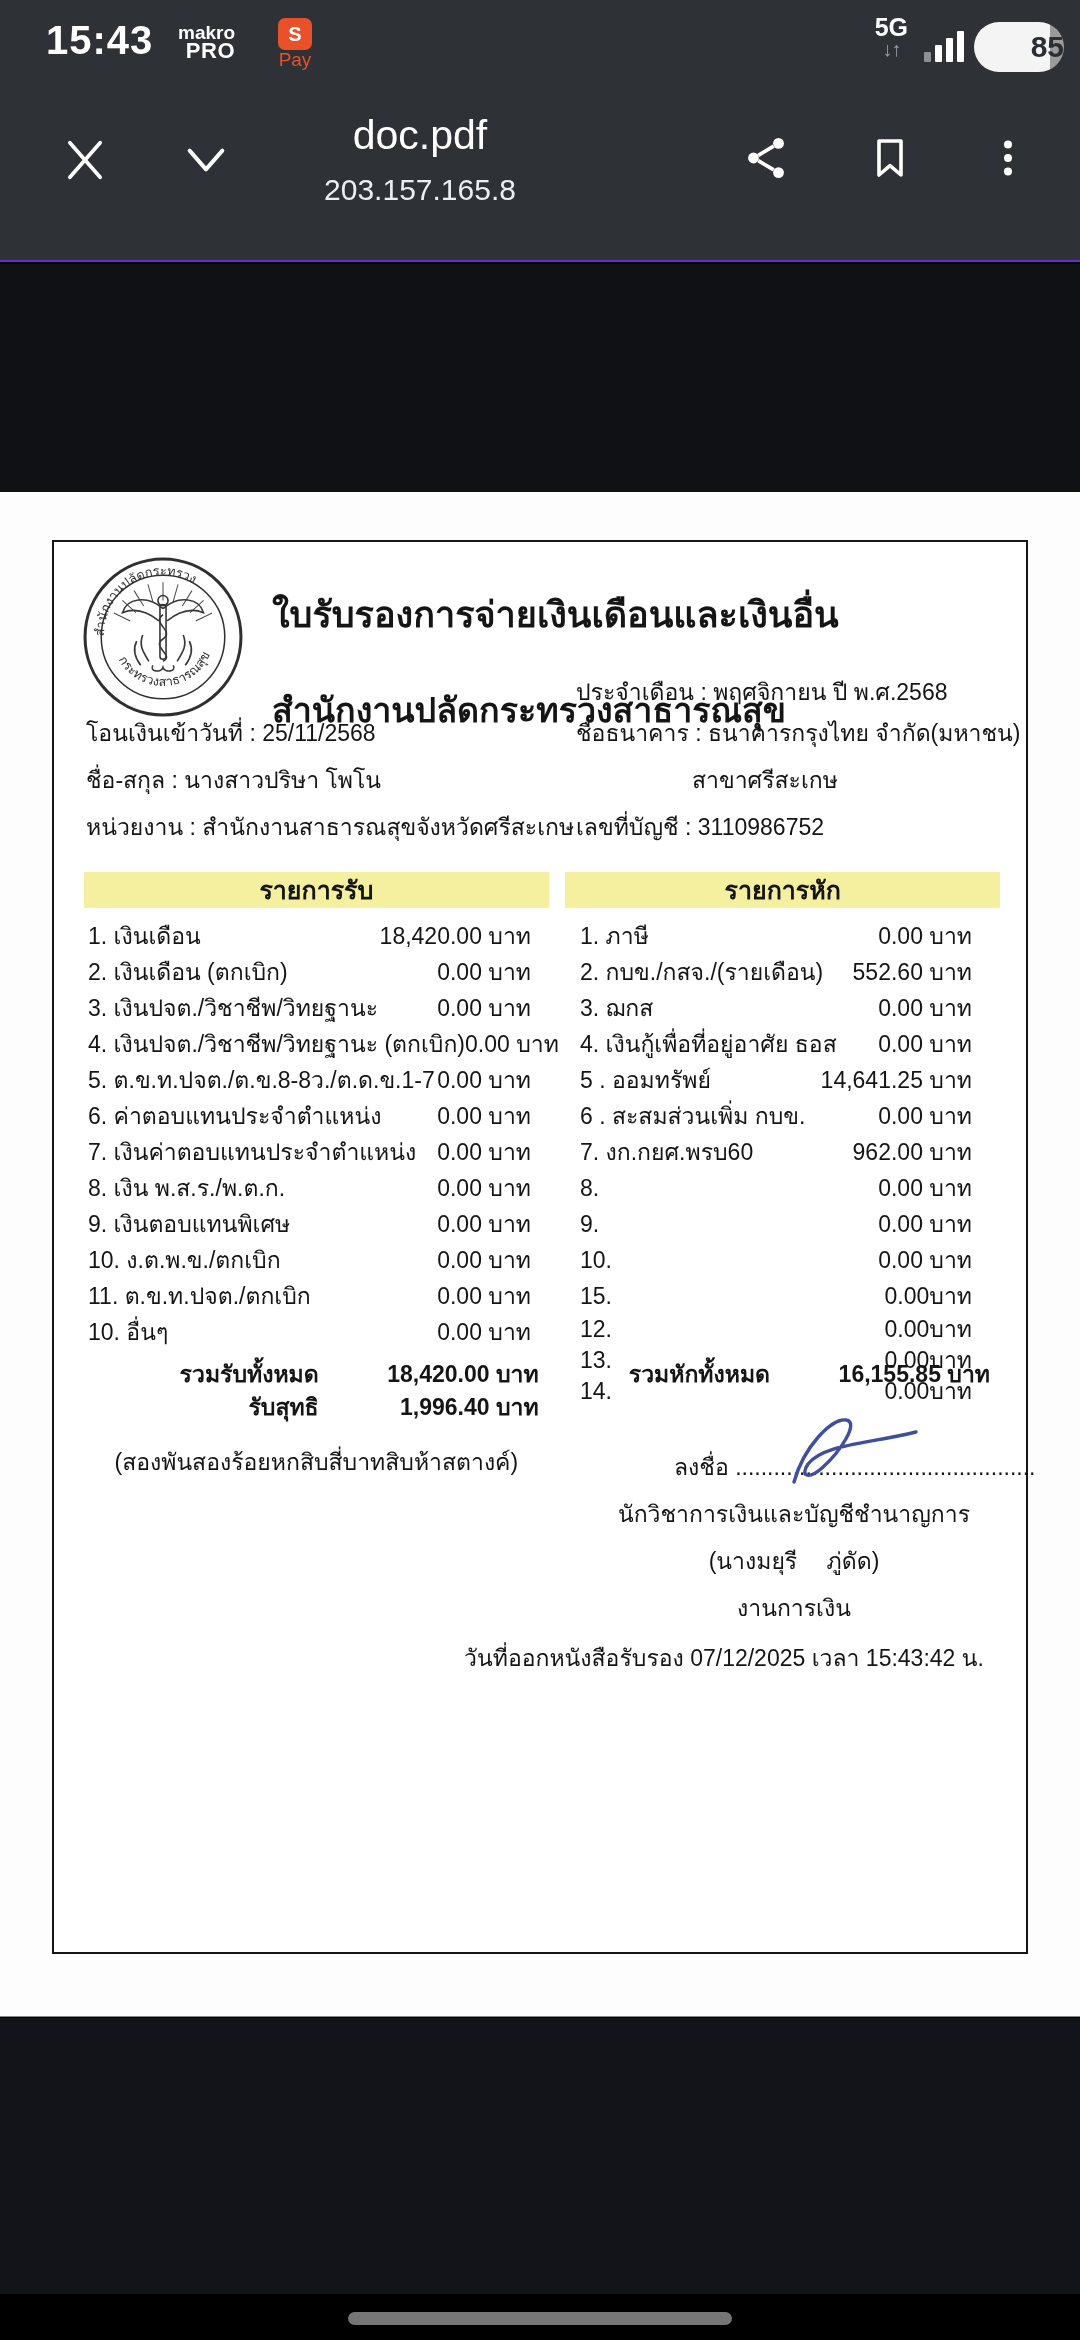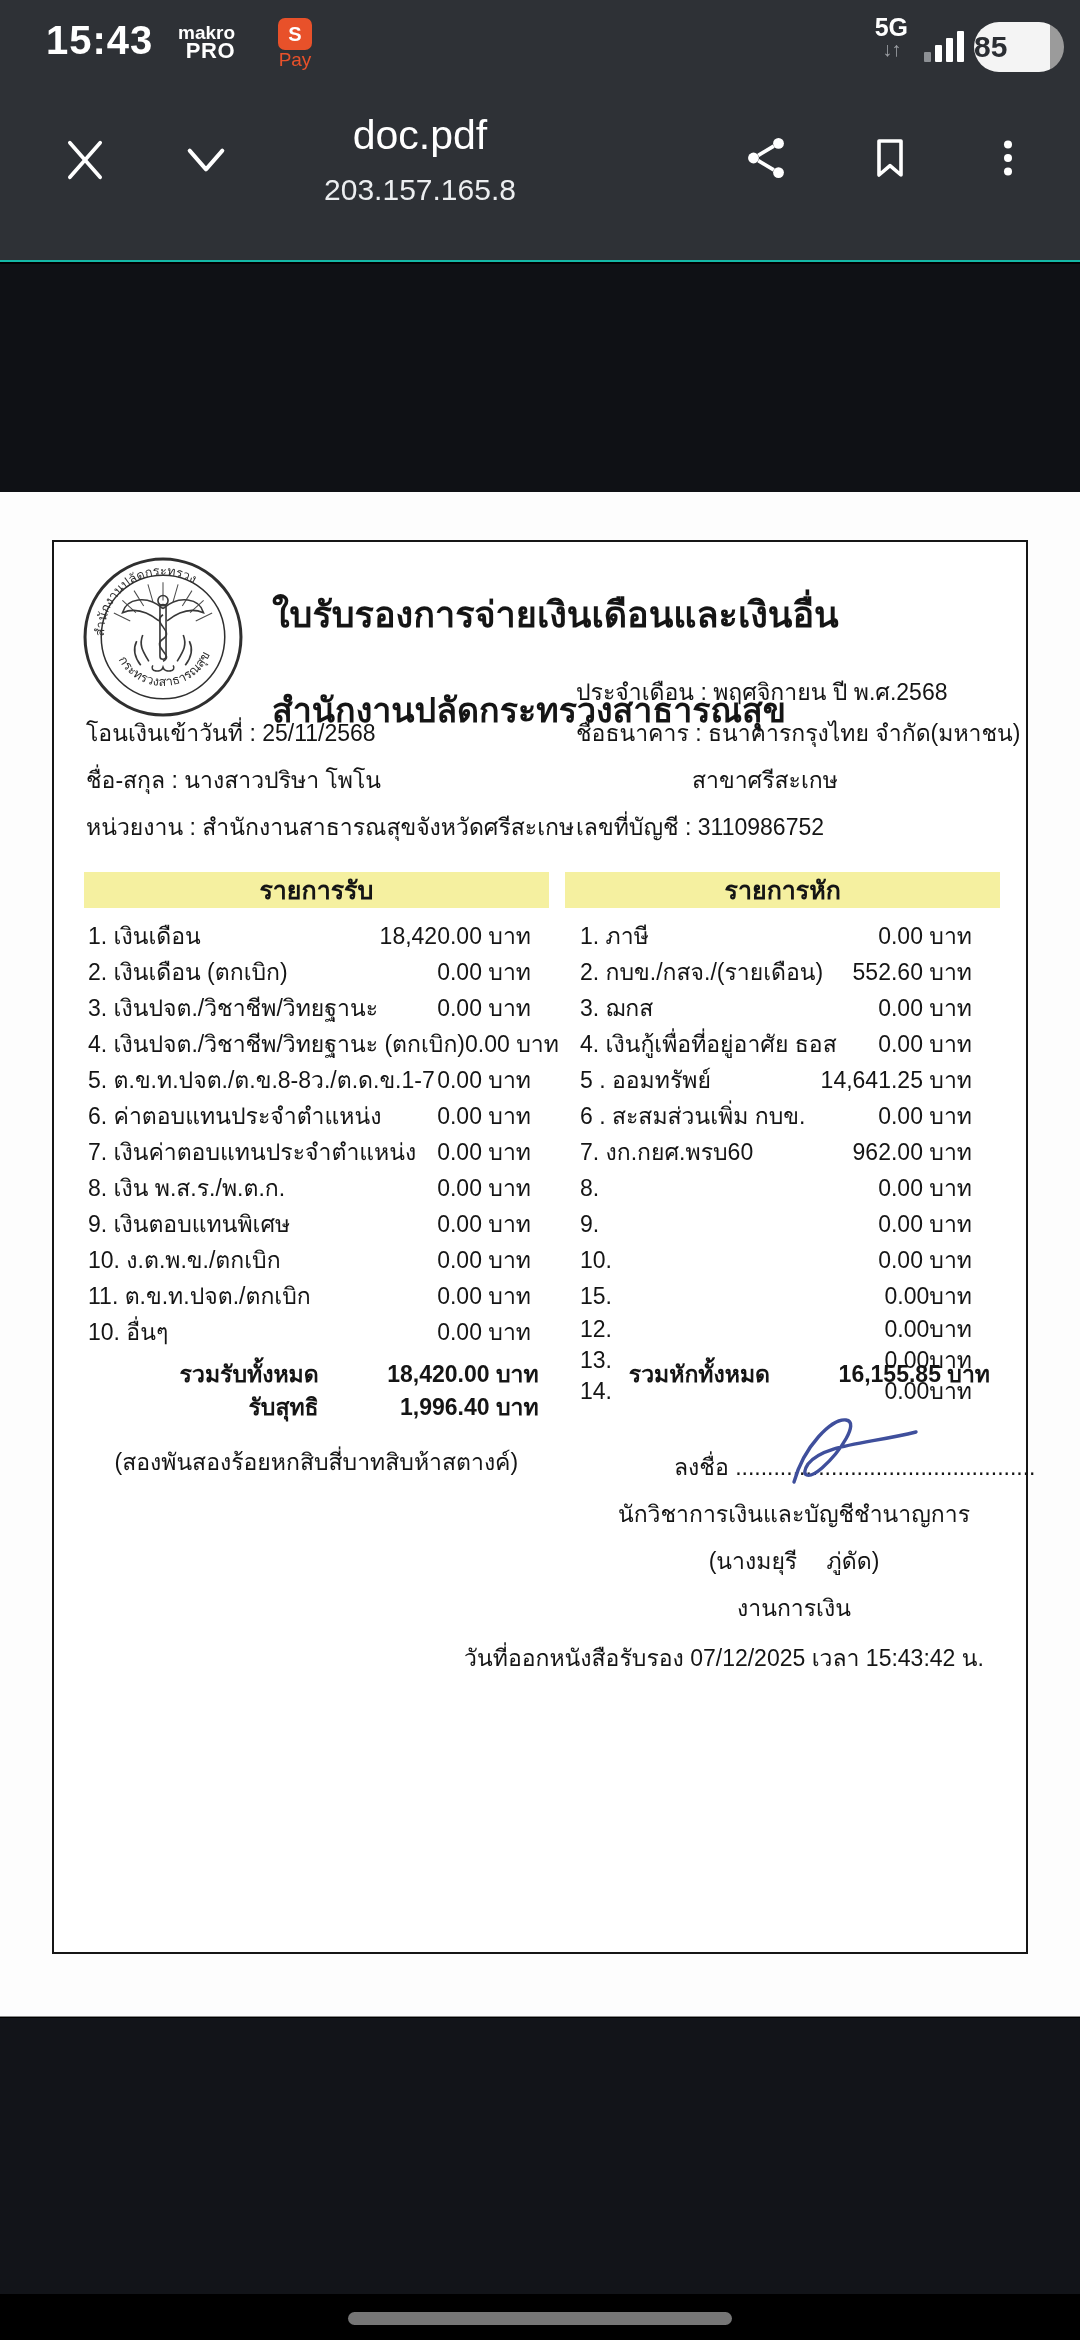--- a/index.html
+++ b/index.html
@@ -1,42 +1,42 @@
 <!DOCTYPE html>
 <html><head>
 <meta charset="utf-8">
 <style>
   * { margin:0; padding:0; box-sizing:border-box; }
   html,body { width:1080px; height:2340px; background:#000; overflow:hidden; }
   body { font-family:"Liberation Sans","DejaVu Sans",sans-serif; position:relative; }
 
   
   .top-chrome { position:absolute; top:0; left:0; width:1080px; height:262px;
-    background:#2e3136; border-bottom:2px solid #14b8a6; color:#fff; }
+    background:#2e3136; border-bottom:2px solid #6d28d9; color:#fff; }
   .status-row { position:absolute; top:16px; left:0; width:100%; height:60px; }
   .clock { position:absolute; left:46px; top:2px; font-size:40px; font-weight:bold; letter-spacing:1px; }
   .carrier { position:absolute; left:178px; top:8px; text-align:right; line-height:18px; }
   .carrier .l1 { font-size:19px; font-weight:bold; }
   .carrier .l2 { font-size:22px; font-weight:bold; letter-spacing:0.5px; }
   .spay { position:absolute; left:272px; top:2px; width:46px; text-align:center; }
   .spay-box { width:34px; height:32px; margin:0 auto; background:#e8512a; border-radius:7px;
     color:#fff; font-size:20px; font-weight:bold; line-height:32px; }
   .spay-lbl { color:#e8512a; font-size:19px; line-height:20px; }
   .net { position:absolute; right:172px; top:0; text-align:center; line-height:22px; }
   .net .g { font-size:25px; font-weight:bold; }
   .net .a { font-size:20px; color:#9a9da2; letter-spacing:-1px; }
   .sigbars { position:absolute; right:116px; top:14px; width:40px; height:32px; }
   .sigbars i { position:absolute; bottom:0; width:7px; border-radius:1px; background:#fff; }
   .sigbars i:nth-child(1){ left:0;  height:10px; background:#8d9095; }
   .sigbars i:nth-child(2){ left:11px; height:17px; }
   .sigbars i:nth-child(3){ left:22px; height:24px; }
   .sigbars i:nth-child(4){ left:33px; height:31px; }
   .battery { position:absolute; right:16px; top:6px; width:90px; height:50px; border-radius:25px;
     background:linear-gradient(to right,#f4f4f4 0 85%,#9b9b9b 85% 100%);
-    color:#2b2e33; font-size:30px; font-weight:bold; text-align:left; line-height:50px; }
+    color:#2b2e33; font-size:30px; font-weight:bold; text-align:right; line-height:50px; }
 
   .app-row { position:absolute; top:96px; left:0; width:100%; height:140px; }
   .icon-btn { position:absolute; width:64px; height:64px; display:flex; align-items:center; justify-content:center; }
   .icon-btn svg { display:block; }
   .ttl-wrap { position:absolute; left:240px; top:16px; width:360px; text-align:center; }
   .ttl { font-size:41px; color:#fff; font-weight:400; }
   .sub { font-size:30px; color:#eceef0; margin-top:14px; }
 
   
   .band-top { position:absolute; top:264px; left:0; width:1080px; height:228px; background:#0f1115; }

